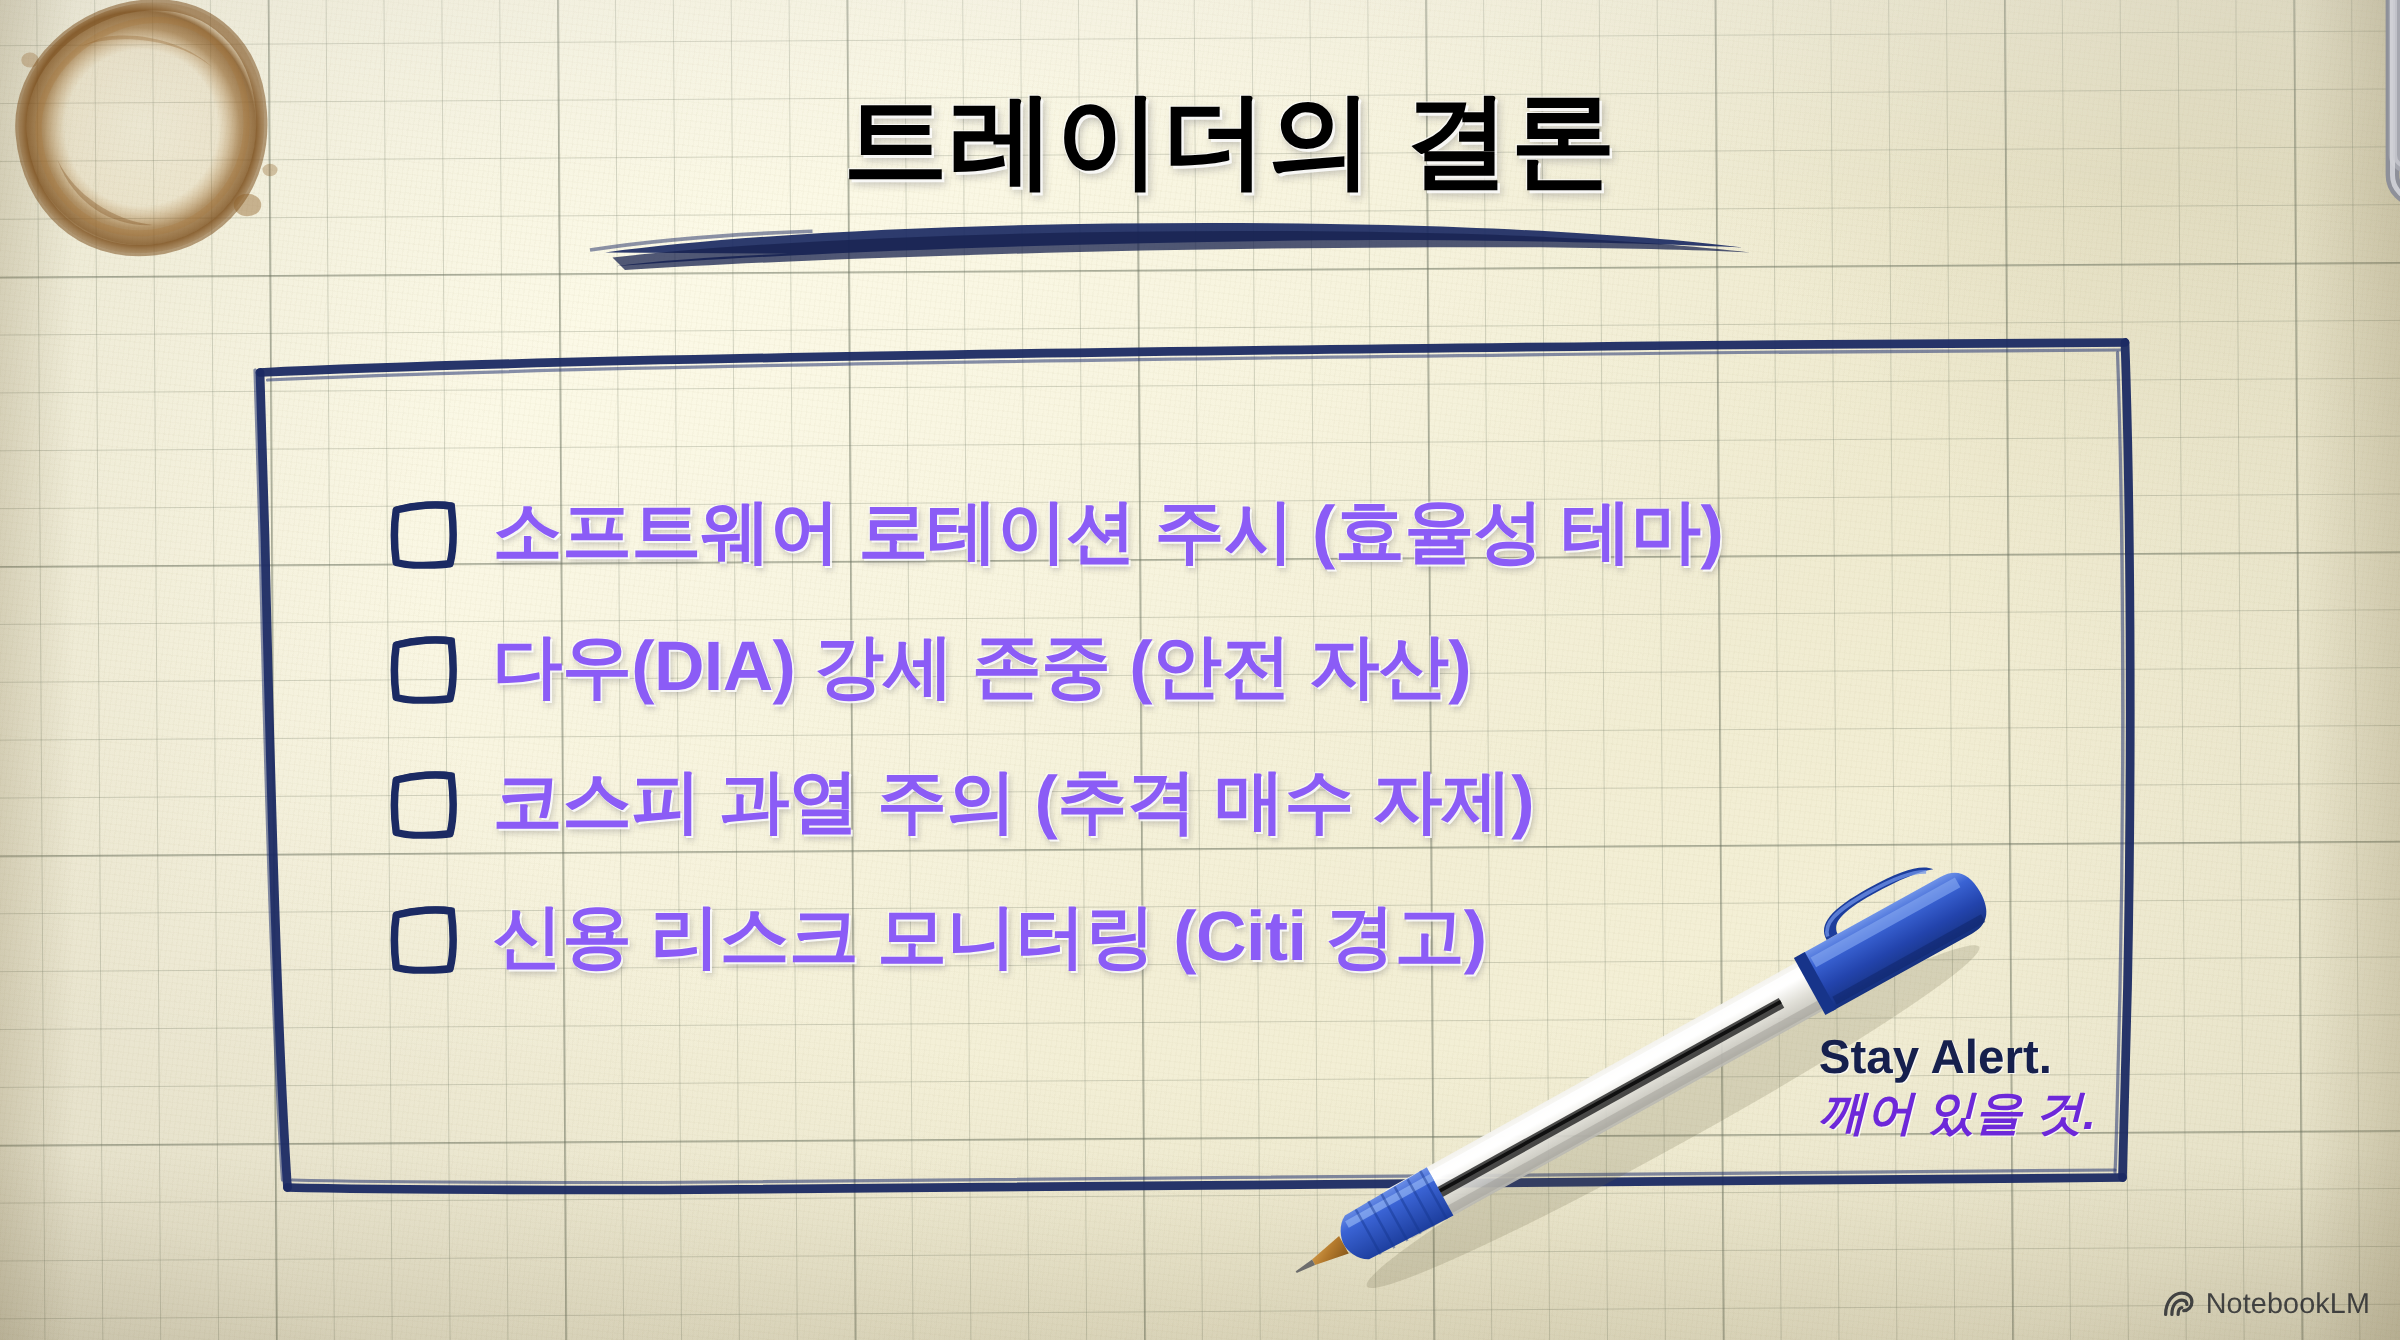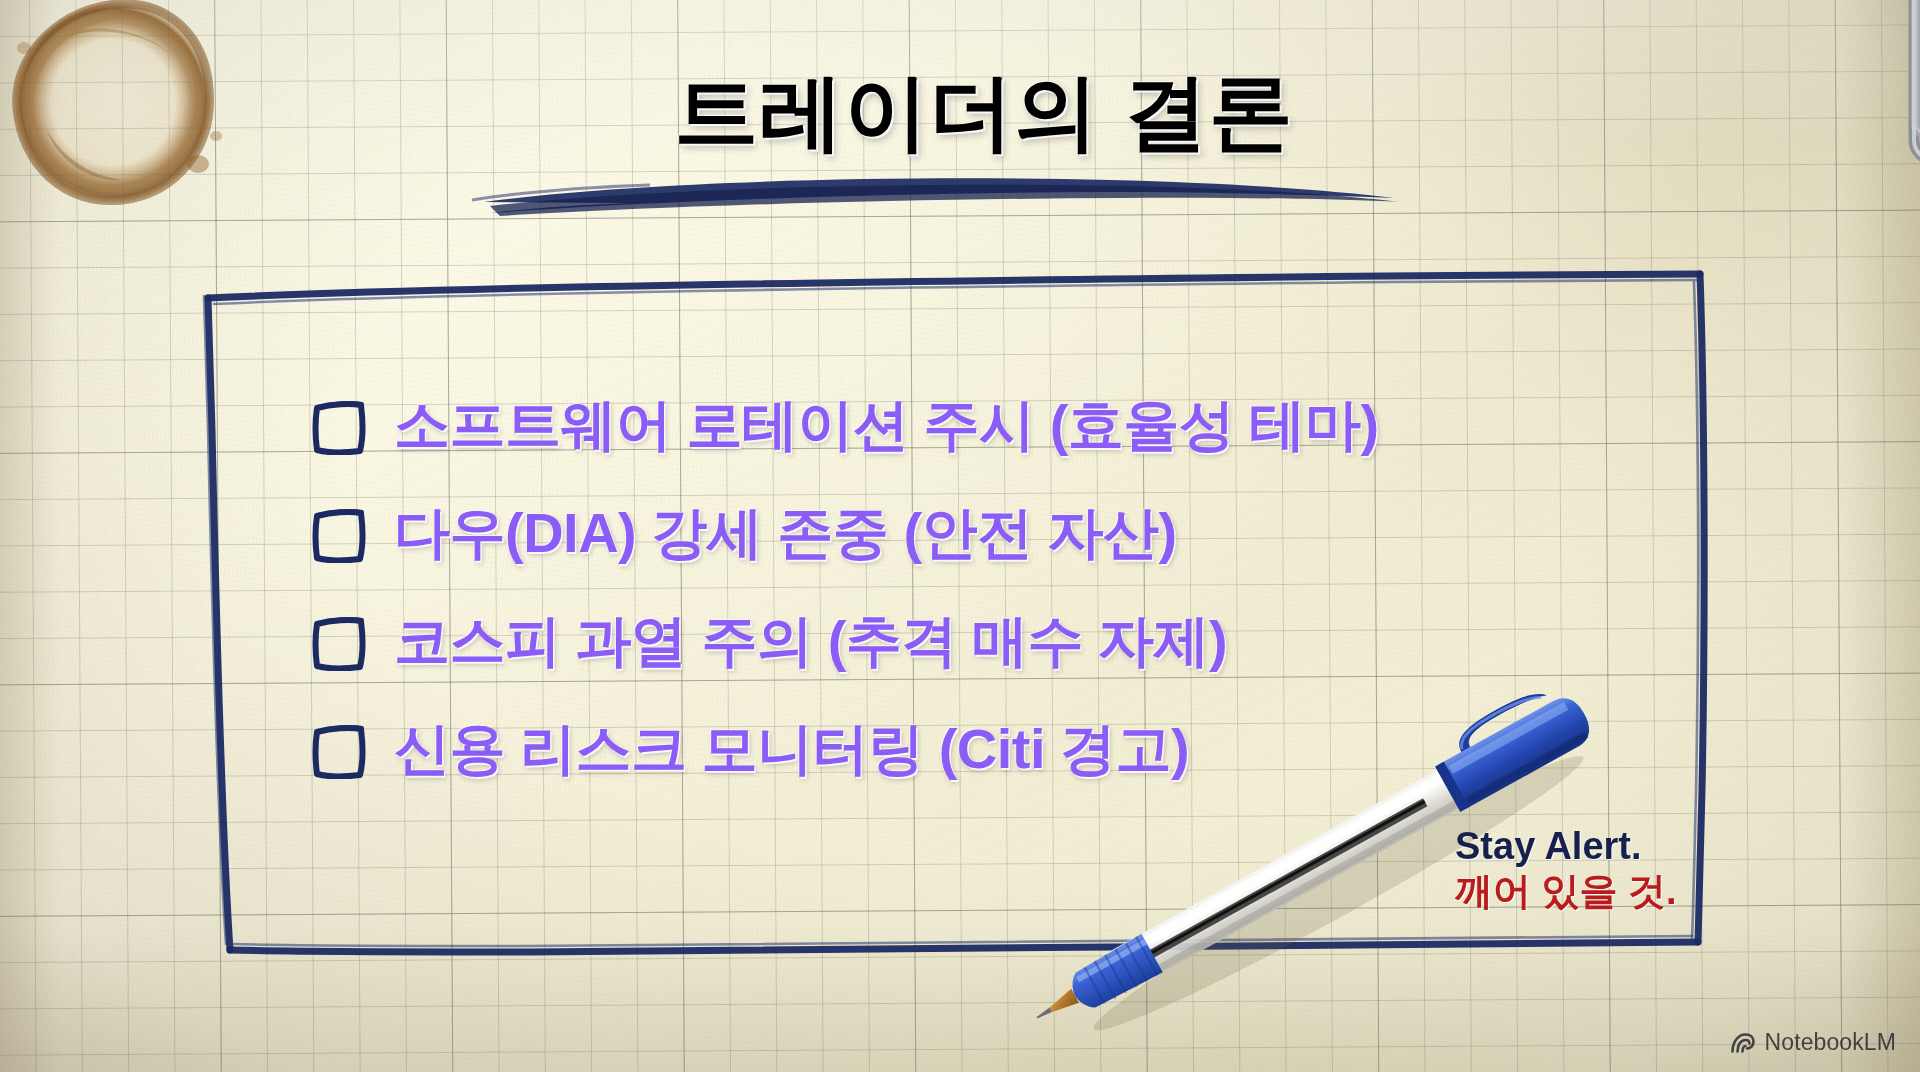--- a/index.html
+++ b/index.html
@@ -170,23 +170,24 @@
   .note-en {
     font-size: 38px;
     font-weight: bold;
     color: #16204d;
     text-shadow: 1px 1px 0 rgba(255,255,255,0.8);
     white-space: nowrap;
   }
   .note-ko {
     font-size: 38px;
     font-weight: bold;
-    color: #b91c1c;
+    color: #6d28d9;
     text-shadow: 1px 1px 0 rgba(255,255,255,0.8);
     white-space: nowrap;
+    font-style: italic;
   }
 
   
   .watermark {
     position: absolute;
     right: 24px; bottom: 16px;
     display: flex;
     align-items: center;
     gap: 9px;
     opacity: 0.82;

